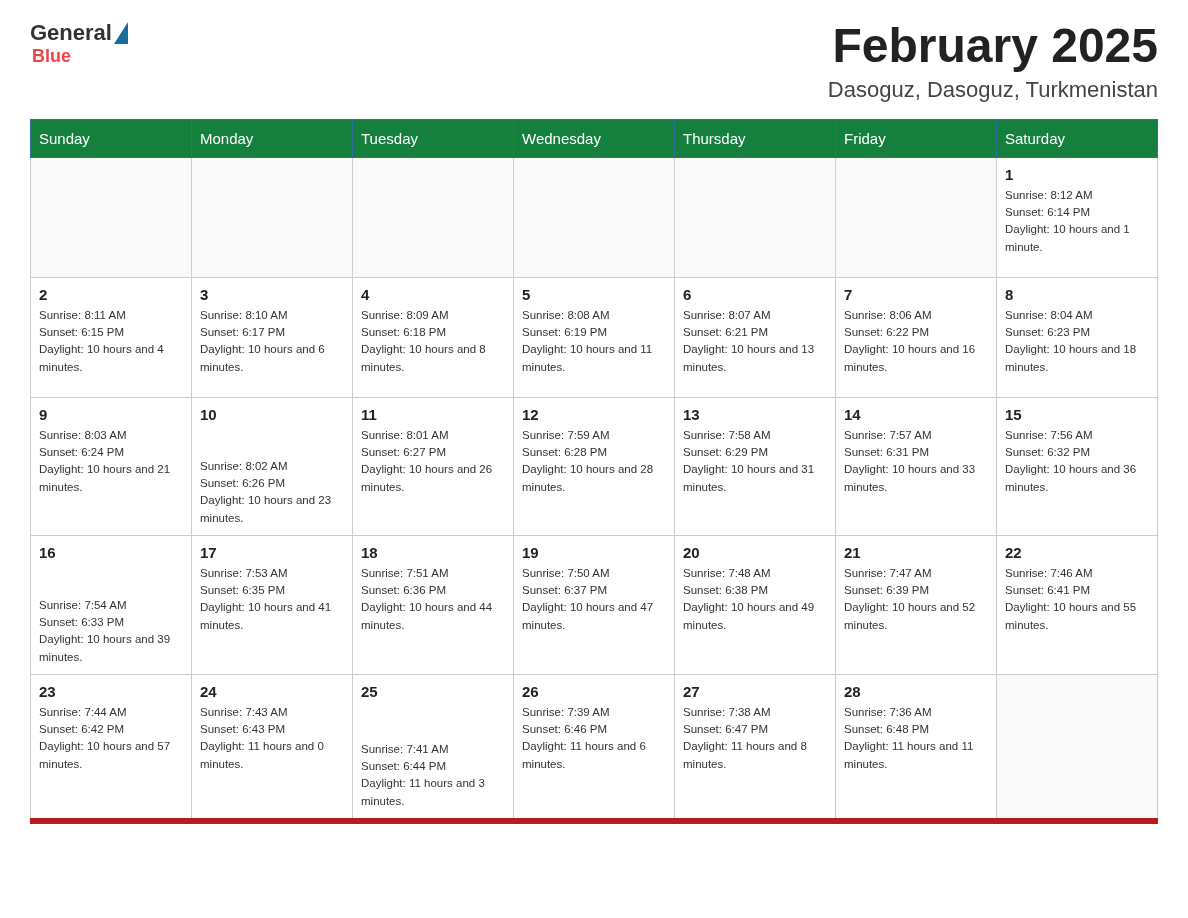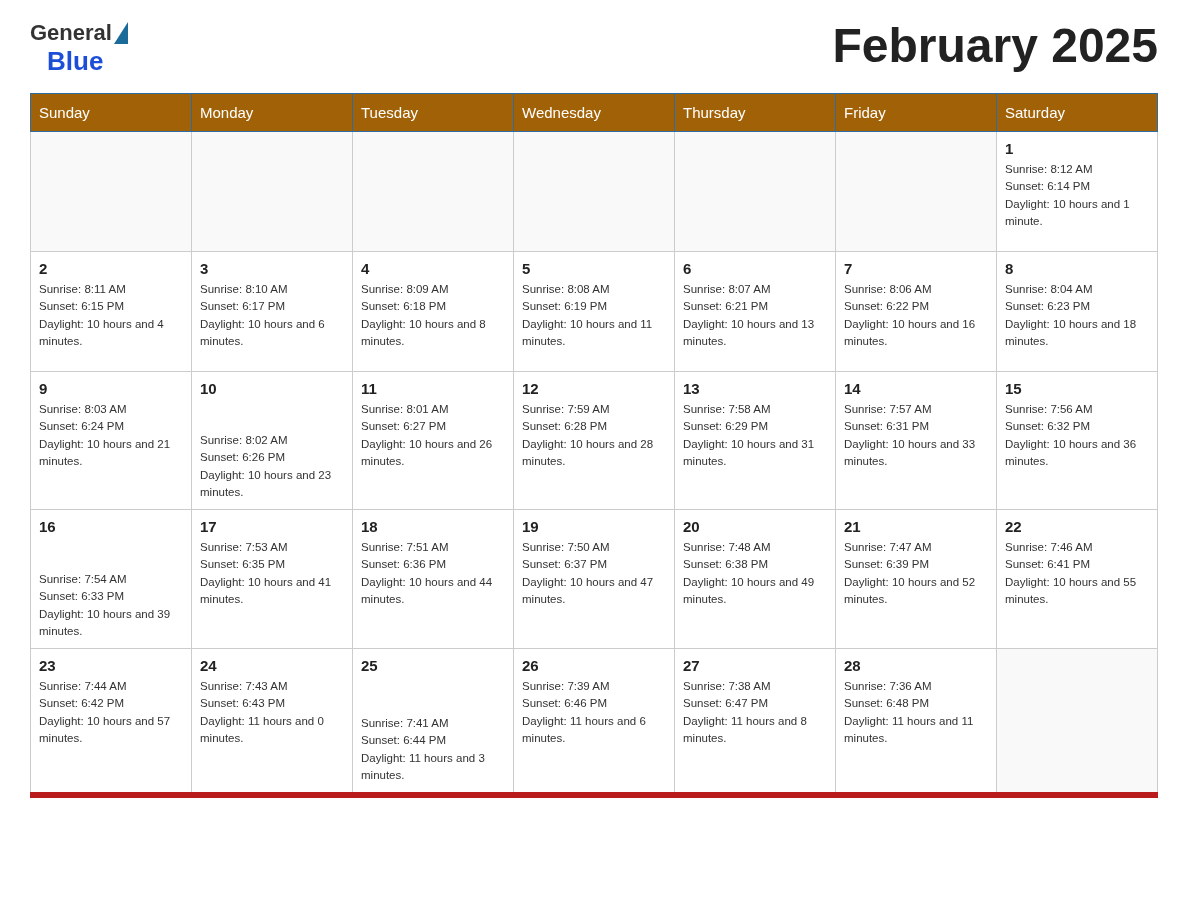--- a/index.html
+++ b/index.html
@@ -32,24 +32,24 @@
       color: #333;
     }
     .logo-triangle {
       width: 0;
       height: 0;
       border-left: 14px solid transparent;
       border-bottom: 22px solid #1a6b9a;
       margin-left: 2px;
     }
     .logo-blue {
-      font-size: 26px;
+      font-size: 18px;
       font-weight: bold;
-      color: #1d4ed8;
-      margin-left: 17px;
+      color: #ef4444;
+      margin-left: 2px;
     }
     .title-section {
       text-align: right;
     }
     .month-title {
       font-size: 48px;
       font-weight: bold;
       color: #222;
       line-height: 1.1;
     }
@@ -57,21 +57,21 @@
       font-size: 22px;
       color: #444;
       margin-top: 4px;
     }
     .calendar-table {
       width: 100%;
       border-collapse: collapse;
       table-layout: fixed;
     }
     .calendar-table th {
-      background-color: #a16207;
+      background-color: #15803d;
       color: #fff;
       padding: 10px 8px;
       font-size: 15px;
       font-weight: normal;
       text-align: left;
       border: 1px solid #2e6da4;
     }
     .calendar-table td {
       vertical-align: top;
       padding: 8px 8px;
@@ -106,20 +106,21 @@
 <div class="header">
   <div class="logo">
     <div class="logo-top">
       <span class="logo-general">General</span>
       <div class="logo-triangle"></div>
     </div>
     <span class="logo-blue">Blue</span>
   </div>
   <div class="title-section">
     <div class="month-title">February 2025</div>
+    <div class="location-title">Dasoguz, Dasoguz, Turkmenistan</div>
   </div>
 </div>
 
 <table class="calendar-table">
   <thead>
     <tr>
     <th>Sunday</th>
         <th>Monday</th>
         <th>Tuesday</th>
         <th>Wednesday</th>

